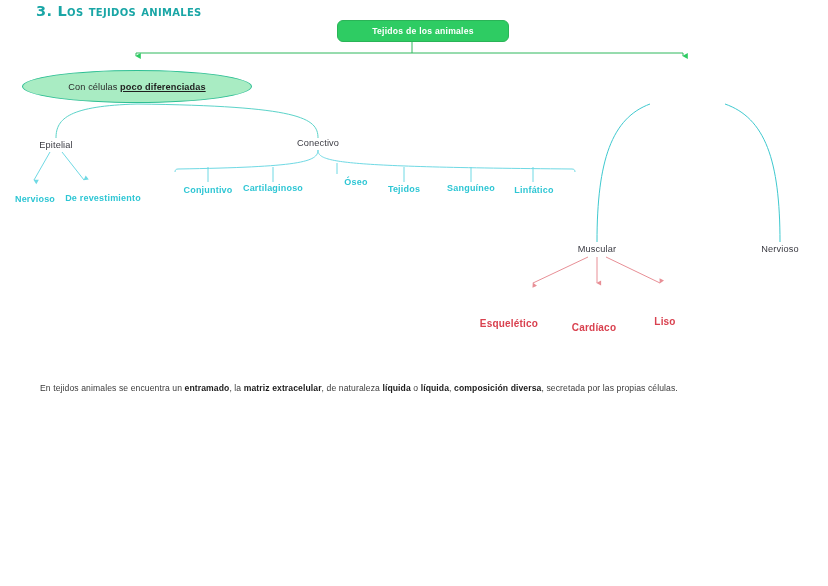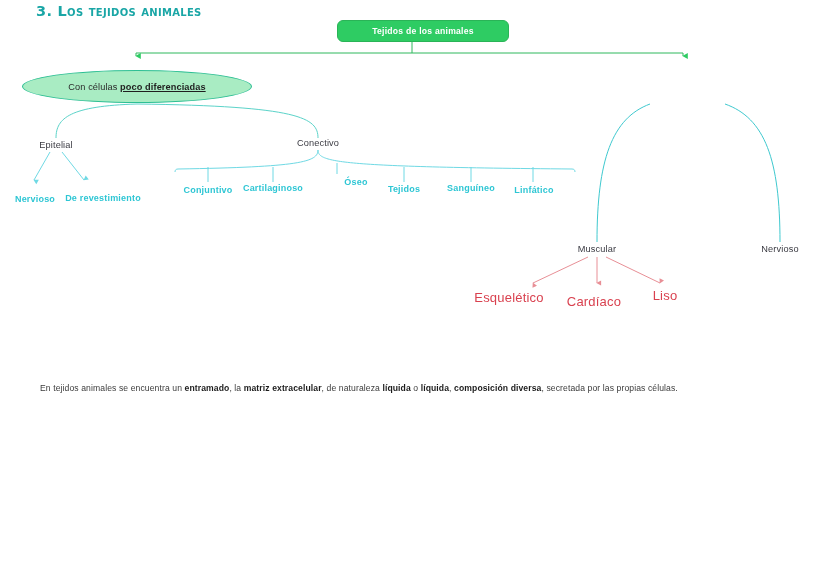--- a/index.html
+++ b/index.html
@@ -106,27 +106,28 @@
     transform: translateX(-50%);
     text-align: center;
     line-height: 11.5px;
     white-space: nowrap;
   }
   .leaf-teal.wrap { white-space: normal; width: 76px; }
 
   
   .leaf-red {
     position: absolute;
-    font-size: 13px;
-    font-weight: normal;
+    font-size: 10px;
+    font-weight: bold;
     color: #d9414f;
     letter-spacing: 0.2px;
     transform: translateX(-50%);
     text-align: center;
     white-space: nowrap;
+    margin-top: 28px;
   }
 
   
   .footnote {
     position: absolute;
     left: 40px;
     top: 383px;
     font-size: 8.6px;
     color: #3b3b3b;
     letter-spacing: 0.1px;

